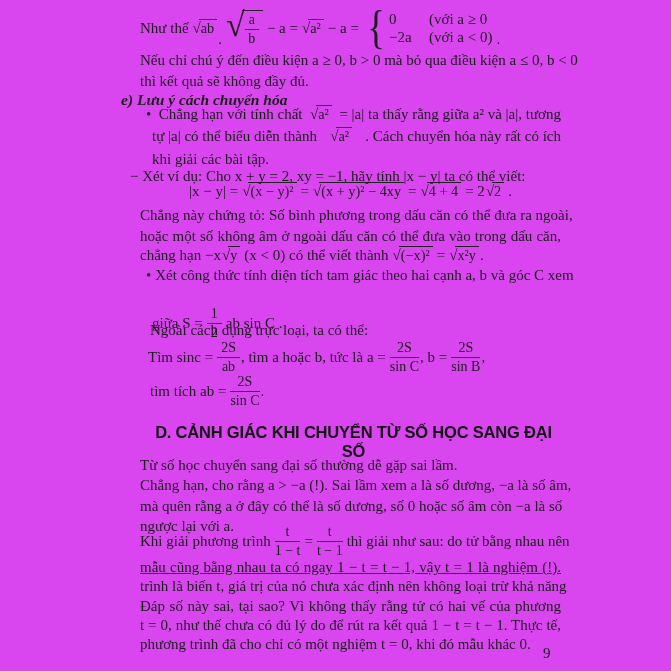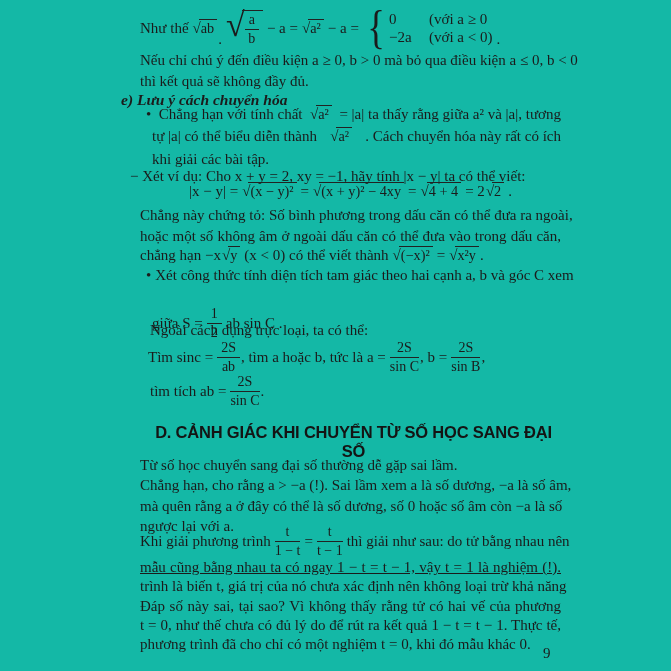--- a/index.html
+++ b/index.html
@@ -1,17 +1,17 @@
 <!DOCTYPE html>
 <html><head>
 <meta charset="utf-8">
 <style>
   html,body{margin:0;padding:0;background:#e9e9e9;}
   .page{
-    position:relative;width:671px;height:671px;background:#14b8a6;
+    position:relative;width:671px;height:671px;background:#d946ef;
     font-family:"Liberation Serif", serif;font-size:15px;color:#1b1b1b;
     overflow:hidden;margin:0 auto;
   }
   .abs{position:absolute;}
   
   .j{text-align:justify;text-align-last:justify;}
   .tline{line-height:20.5px;white-space:nowrap;}
   
   .flex{display:flex;align-items:baseline;column-gap:4px;white-space:nowrap;}
   .fill{justify-content:space-between;}

